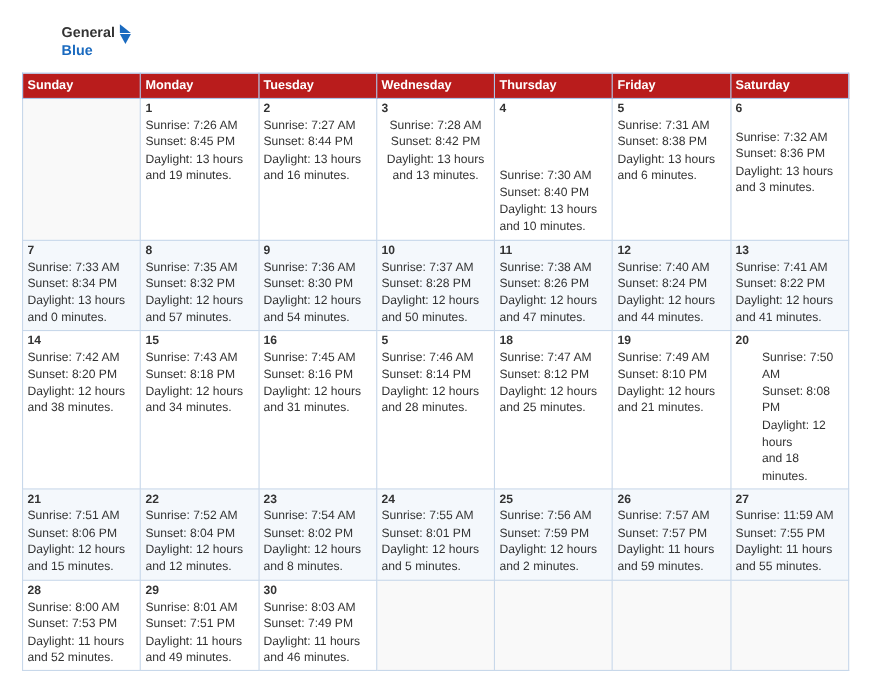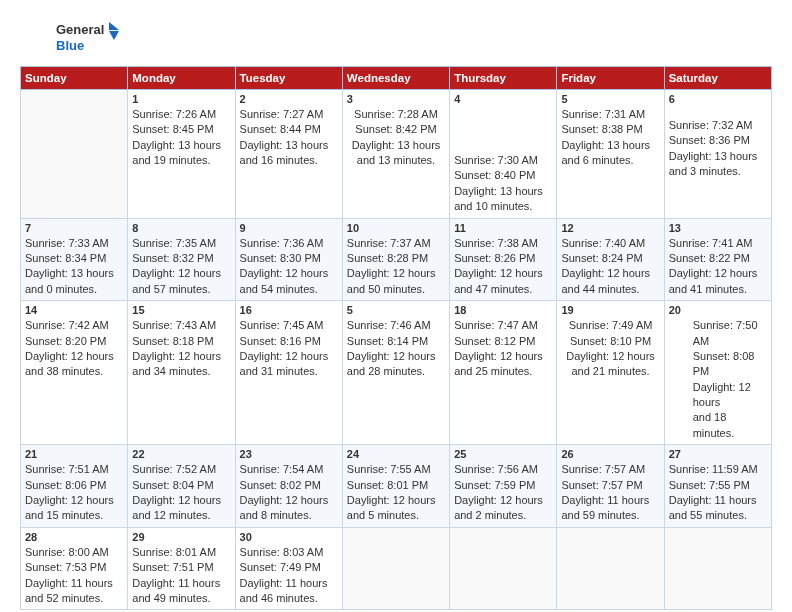--- a/index.html
+++ b/index.html
@@ -241,21 +241,21 @@
           </td>
           <td>
             <span class="day-num">18</span>
             <div class="day-info" style="white-space: pre-line;">Sunrise: 7:47 AM
 Sunset: 8:12 PM
 Daylight: 12 hours
 and 25 minutes.</div>
           </td>
           <td>
             <span class="day-num">19</span>
-            <div class="day-info" style="white-space: pre-line; text-align: center;">Sunrise: 7:49 AM
+            <div class="day-info" style="white-space: pre-line;">Sunrise: 7:49 AM
 Sunset: 8:10 PM
 Daylight: 12 hours
 and 21 minutes.</div>
           </td>
           <td>
             <span class="day-num">20</span>
             <div class="day-info" style="white-space: pre-line; margin-left: 24px;">Sunrise: 7:50 AM
 Sunset: 8:08 PM
 Daylight: 12 hours
 and 18 minutes.</div>

